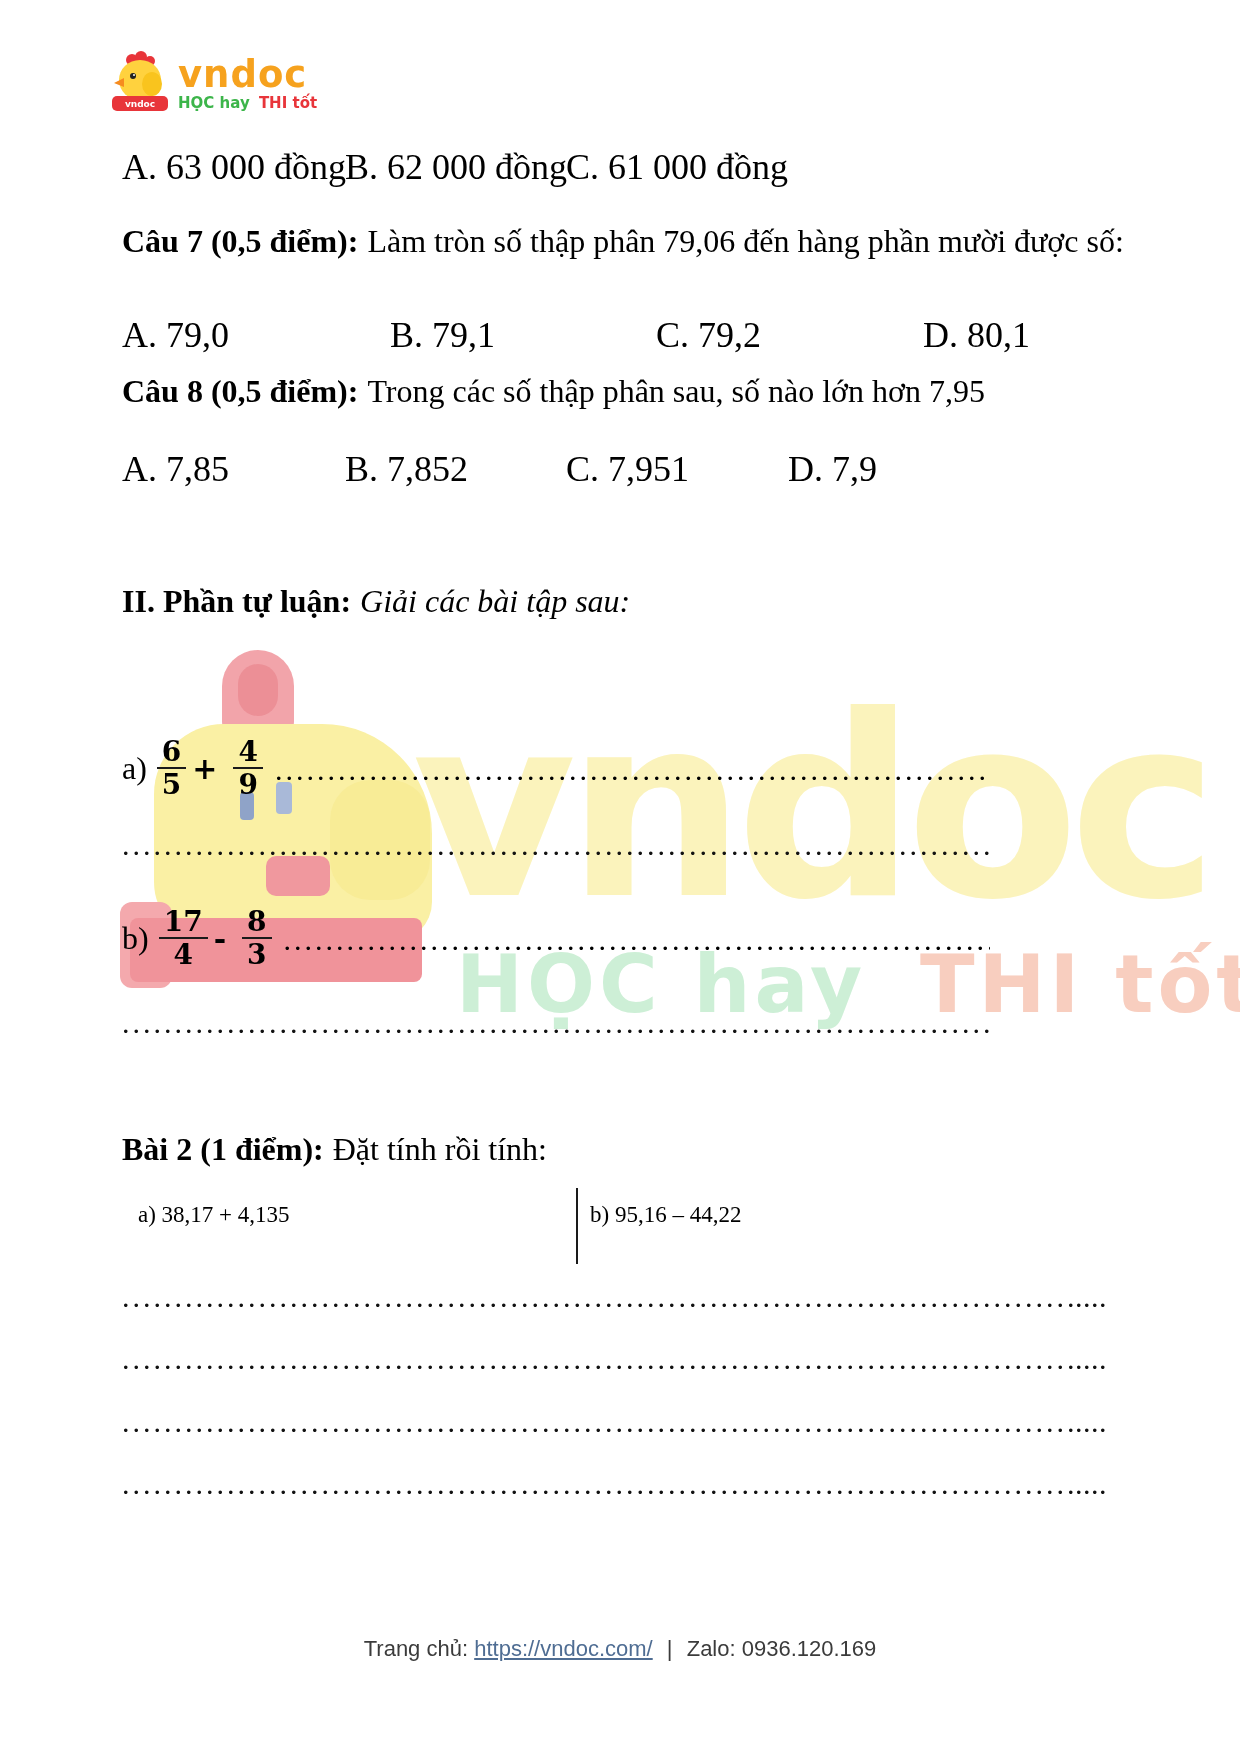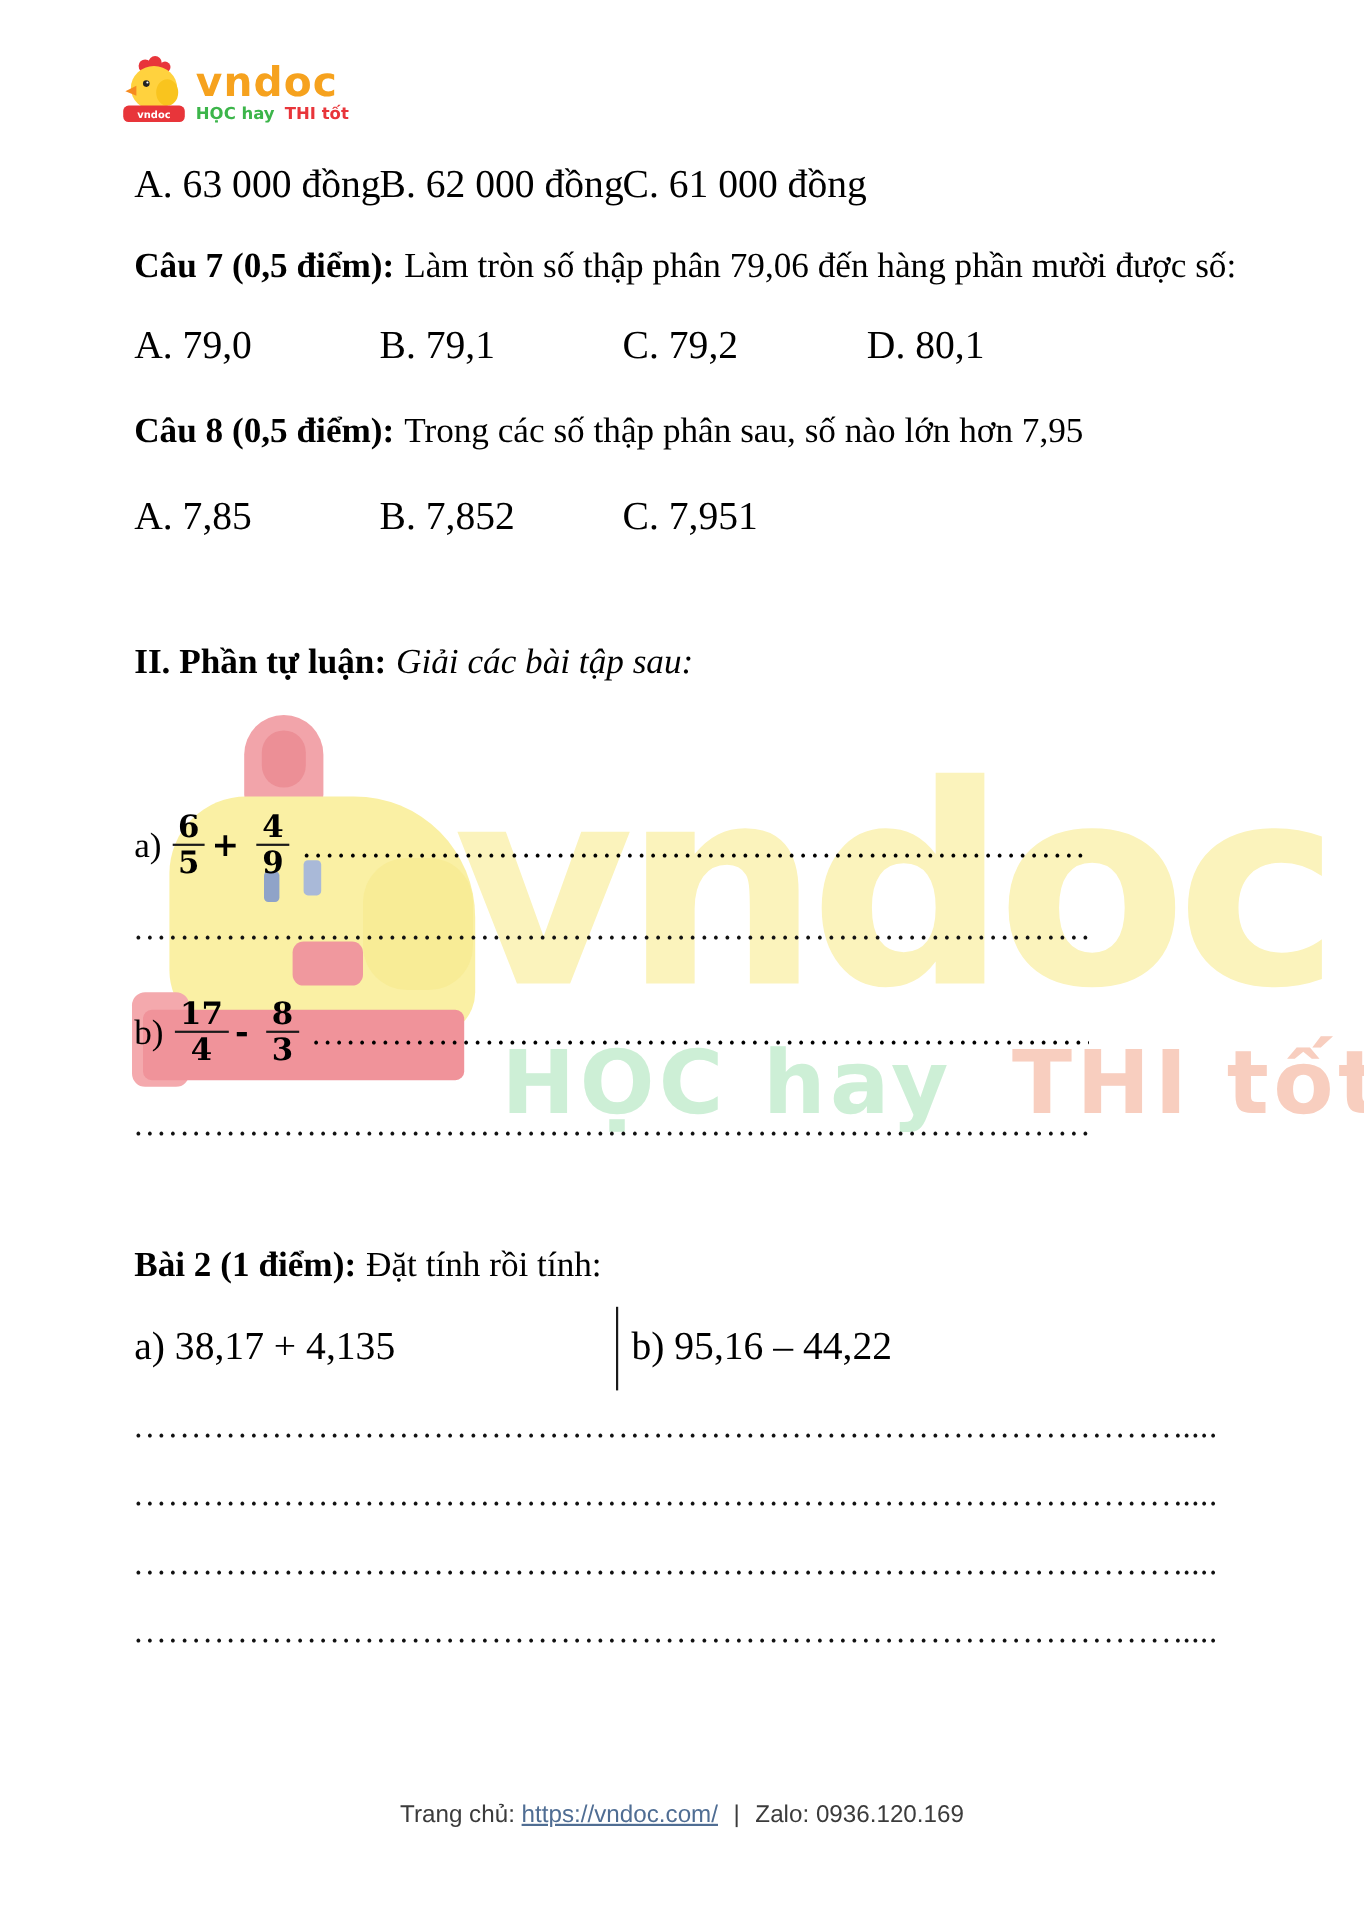--- a/index.html
+++ b/index.html
@@ -31,21 +31,21 @@
   .frac-op {margin:0 6px; font-size:30px; font-family:"DejaVu Serif", serif; font-weight:600;}
 
   
   .dotline {left:122px; display:flex; font-size:30px; color:#111; line-height:1.15;}
   .dotline .leader {flex:1 1 auto; overflow:hidden; white-space:nowrap; letter-spacing:3px;}
   .dotline .tail {flex:0 0 auto; white-space:nowrap; letter-spacing:0.5px;}
   .w-bai1 {width:868px;} .w-bai2 {width:985px;}
   .frac-row .leader {flex:1 1 auto; overflow:hidden; white-space:nowrap; letter-spacing:3px; font-size:30px; margin-left:12px; padding-top:4px;}
 
   
-  .bai2-row {left:122px; top:1202px; width:1000px; height:64px; font-size:36px;}
+  .bai2-row {left:138px; top:1202px; width:1000px; height:64px; font-size:23px;}
   .bai2-a {position:absolute; left:0; top:0; white-space:nowrap;}
   .bai2-b {position:absolute; left:452px; top:0; white-space:nowrap;}
   .bai2-divider {position:absolute; left:438px; top:-14px; width:2px; height:76px; background:#1a1a1a;}
 
   
   .footer {left:0; top:1636px; width:1240px; text-align:center;
            font-family:"Liberation Sans", sans-serif; font-size:22px; color:#3b3b3b;}
   .footer a {color:#4f6d93; text-decoration:underline;}
   .footer .sep {margin:0 8px; color:#3b3b3b;}
 
@@ -114,34 +114,35 @@
 
   <div class="abs opt-row" style="top:146px;">
     <span>A. 63 000 đồng</span>
     <span>B. 62 000 đồng</span>
     <span>C. 61 000 đồng</span>
   </div>
 
   <p class="abs txt" style="top:222px; left:122px; margin:0;">
     <span class="bold">Câu 7 (0,5 điểm):</span><span>Làm tròn số thập phân 79,06 đến hàng phần mười được số:</span>
   </p>
-  <div class="abs opt-row" style="top:292px;">
+  <div class="abs opt-row" style="top:314px;gap:45px;">
     <span>A. 79,0</span>
     <span>B. 79,1</span>
     <span>C. 79,2</span>
     <span>D. 80,1</span>
   </div>
 
   <p class="abs txt" style="top:372px; left:122px; margin:0;">
     <span class="bold">Câu 8 (0,5 điểm):</span><span>Trong các số thập phân sau, số nào lớn hơn 7,95</span>
   </p>
   <div class="abs opt-row" style="top:448px;">
     <span>A. 7,85</span>
     <span>B. 7,852</span>
     <span>C. 7,951</span>
+    <span>D. 7,9</span>
   </div>
 
   <p class="abs txt" style="top:582px; left:122px; margin:0;">
     <span class="bold">II. Phần tự luận:</span><span class="ital">Giải các bài tập sau:</span>
   </p>
 
 
   <div class="abs frac-row" style="top:730px; height:76px;">
     <span>a)</span>
     <span class="frac">

